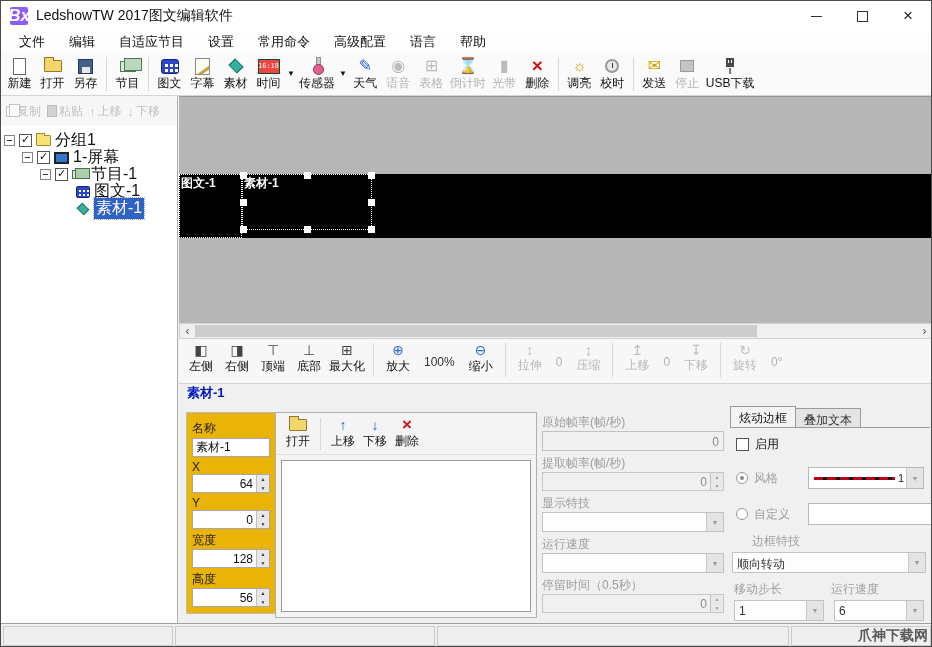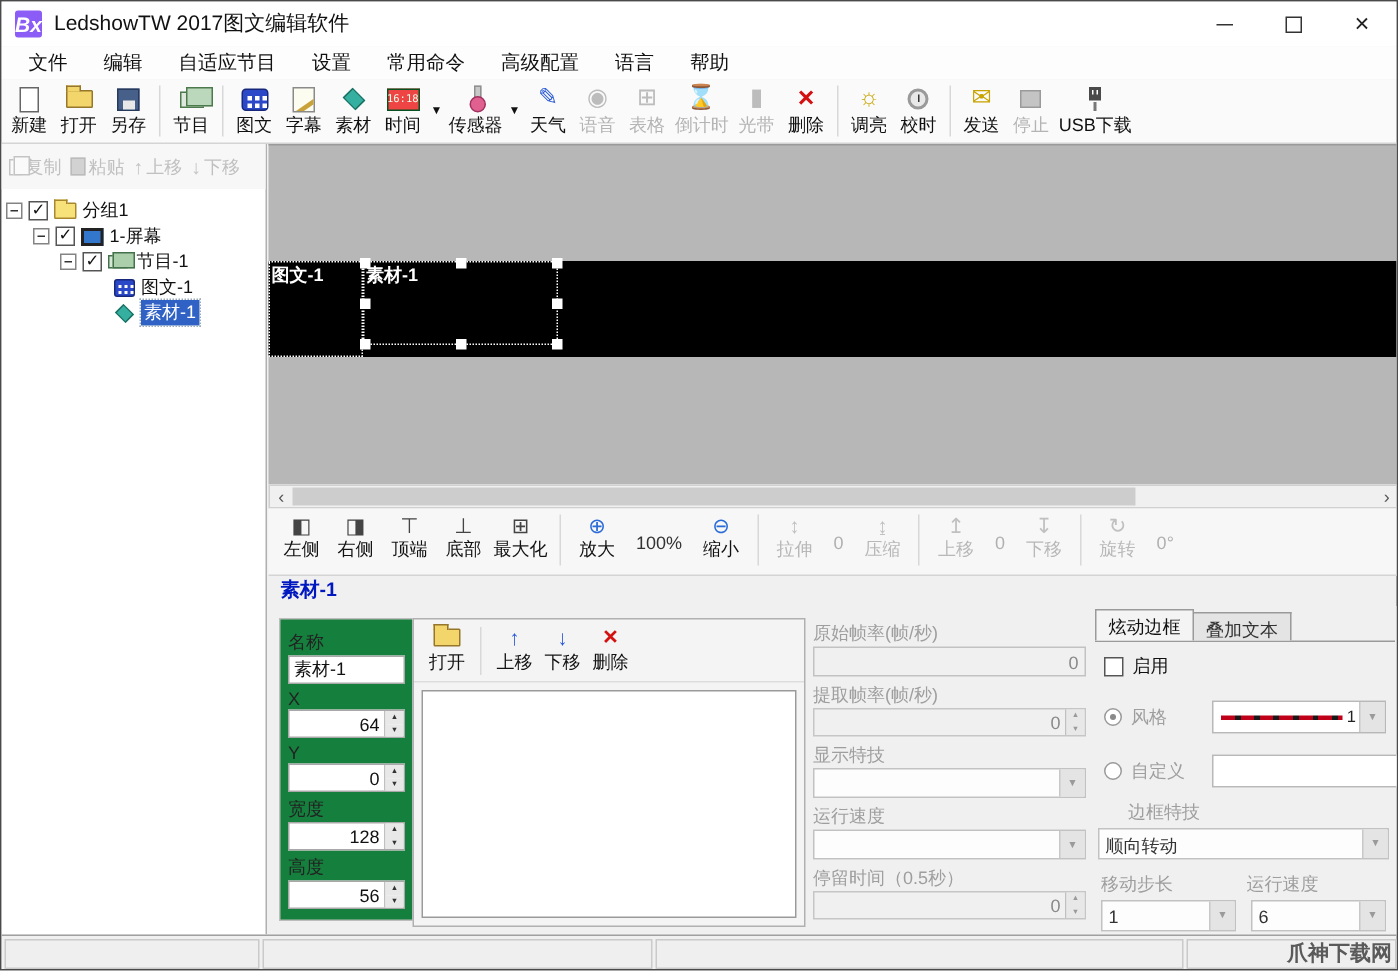--- a/index.html
+++ b/index.html
@@ -1,21 +1,21 @@
 <!DOCTYPE html>
 <html><head>
 <meta charset="utf-8">
 <style>
   * { margin:0; padding:0; box-sizing:border-box; font-family:"Liberation Sans","DejaVu Sans",sans-serif; }
   body { background:#888; }
   .app { position:relative; width:932px; height:647px; background:#f0f0f0; border:1px solid #4a4a4a; overflow:hidden; }
 
   
   .titlebar { position:absolute; left:0; top:0; width:100%; height:30px; background:#fff; display:flex; align-items:center; }
-  .logo { width:18px; height:18px; margin-left:9px; background:#8b5cf6; color:#fff; font-size:14px; font-weight:bold; font-style:italic; display:flex; align-items:center; justify-content:center; border-radius:2px; }
+  .logo { width:18px; height:18px; margin-left:9px; background:#8b5cf6; color:#fff; font-size:17px; font-weight:bold; font-style:italic; display:flex; align-items:center; justify-content:center; border-radius:2px; }
   .apptitle { margin-left:8px; font-size:14px; color:#111; }
   .winctrls { margin-left:auto; display:flex; height:100%; }
   .wbtn { width:46px; height:100%; display:flex; align-items:center; justify-content:center; color:#222; font-size:14px; }
   .wbtn .minglyph { display:block; width:11px; height:1px; background:#333; }
   .wbtn .maxglyph { display:block; width:11px; height:11px; border:1px solid #333; }
   .wbtn.close { font-size:17px; }
 
   
   .menubar { position:absolute; left:0; top:30px; width:100%; height:22px; background:#fdfdfd; display:flex; align-items:center; padding-left:6px; }
   .menuitem { font-size:13px; color:#111; padding:2px 12px; }
@@ -78,21 +78,21 @@
   .cbx { width:13px; height:13px; border:1px solid #555; background:#fff; flex:none; position:relative; }
   .cbx.checked::after { content:"✓"; position:absolute; left:1px; top:-2px; font-size:11px; font-weight:bold; color:#111; }
   .ti-folder { width:15px; height:11px; background:#f7e27a; border:1px solid #a8882e; border-radius:1px; position:relative; flex:none; }
   .ti-folder::before { content:""; position:absolute; left:-1px; top:-3px; width:7px; height:2px; background:#f7e27a; border:1px solid #a8882e; border-bottom:none; }
   .ti-screen { width:15px; height:12px; background:#3377cc; border:2px solid #222; flex:none; }
   .ti-cards { position:relative; width:13px; height:9px; background:#d8e8d8; border:1px solid #44724c; flex:none; margin-right:2px; }
   .ti-cards::before { content:""; position:absolute; left:2px; top:-3px; width:13px; height:9px; background:#aacfaa; border:1px solid #44724c; }
   .ti-grid { width:14px; height:12px; background:#2a48c8; border:1px solid #17287a; border-radius:2px; position:relative; flex:none; }
   .ti-grid::after { content:""; position:absolute; left:2px; top:3px; width:2px; height:2px; background:#fff; box-shadow:4px 0 0 #fff,8px 0 0 #fff,0 4px 0 #fff,4px 4px 0 #fff,8px 4px 0 #fff; }
   .ti-diamond { width:10px; height:10px; background:#35b0a0; border:1px solid #1d6e62; transform:rotate(45deg) scale(1,.8); flex:none; margin:0 2px; }
-  .tlbl { font-size:12px; color:#111; white-space:nowrap; }
+  .tlbl { font-size:16px; color:#111; white-space:nowrap; }
   .tlbl.sel { background:#2f62c4; color:#fff; outline:1px dotted #9ab; padding:0 2px; }
 
   
   .preview { position:absolute; left:178px; top:95px; width:754px; height:227px; background:#b7b7b7; border-top:1px solid #9a9a9a; }
   .ledstrip { position:absolute; left:0; top:77px; width:752px; height:64px; background:#000; }
   .region { position:absolute; top:0; border:1px dotted #fff; }
   .region .rlabel { position:absolute; left:1px; top:0px; color:#fff; font-size:12px; font-weight:bold; white-space:nowrap; }
   .r1 { left:0; width:63px; height:64px; }
   .r2 { left:63px; width:130px; height:56px; }
   .handle { position:absolute; width:7px; height:7px; background:#fff; }
@@ -106,30 +106,30 @@
   .sarrow.left{left:0} .sarrow.right{right:0}
   .sthumb { position:absolute; left:15px; top:1px; width:562px; height:12px; background:#cdcdcd; }
 
   
   .aligntoolbar { position:absolute; left:178px; top:338px; width:754px; height:45px; background:#f7f7f7; border-bottom:1px solid #d4d4d4; display:flex; align-items:flex-start; padding:2px 0 0 4px; }
   .abtn { display:flex; flex-direction:column; align-items:center; min-width:36px; padding:0 2px; }
   .abtn .aicon { height:18px; font-size:14px; line-height:18px; color:#444; }
   .abtn .aicon.blue { color:#2b6bd7; }
   .abtn .aicon.gray { color:#c0c0c0; }
   .abtn .albl { font-size:12px; color:#111; line-height:15px; white-space:nowrap; }
-  .abtn.disabled .albl { color:#b8b8b8; }
+  .abtn.disabled .albl { color:#b8b8b8;font-family:Liberation Mono, monospace; }
   .aval { font-size:12px; color:#333; align-self:center; padding:0 8px; }
   .aval.gray { color:#b0b0b0; }
   .asep { width:1px; height:34px; background:#d8d8d8; margin:2px 6px 0 6px; }
 
   
   .propheading { position:absolute; left:178px; top:383px; width:754px; height:20px; font-size:13px; font-weight:bold; color:#0018c0; padding-left:8px; }
   .properties { position:absolute; left:178px; top:403px; width:754px; height:219px; background:#f0f0f0; }
 
-  .geombox { position:absolute; left:7px; top:8px; width:90px; height:202px; border:1px solid #bcbcbc; background:#15803d; padding:4px 5px; }
+  .geombox { position:absolute; left:7px; top:8px; width:90px; height:202px; border:1px solid #bcbcbc; background:#eab308; padding:4px 5px; }
   .flabel { font-size:12px; color:#222; margin-top:3px; }
   .tinput { width:78px; height:19px; background:#fff; border:1px solid #a8a8a8; font-size:12px; padding:0 3px; color:#111; }
   .spin { display:flex; width:78px; height:19px; border:1px solid #a8a8a8; background:#fff; }
   .spin .sval { flex:1; font-size:12px; color:#111; text-align:right; padding:2px 3px 0 0; }
   .spinbtns { width:13px; display:flex; flex-direction:column; border-left:1px solid #c0c0c0; }
   .sp { flex:1; background:#e8e8e8; display:flex; align-items:center; justify-content:center; }
   .sp::after { font-size:5px; color:#333; }
   .sp.up::after { content:"▲"; }
   .sp.dn::after { content:"▼"; }
   .spin.disabled { background:#f0f0f0; border-color:#c6c6c6; }

